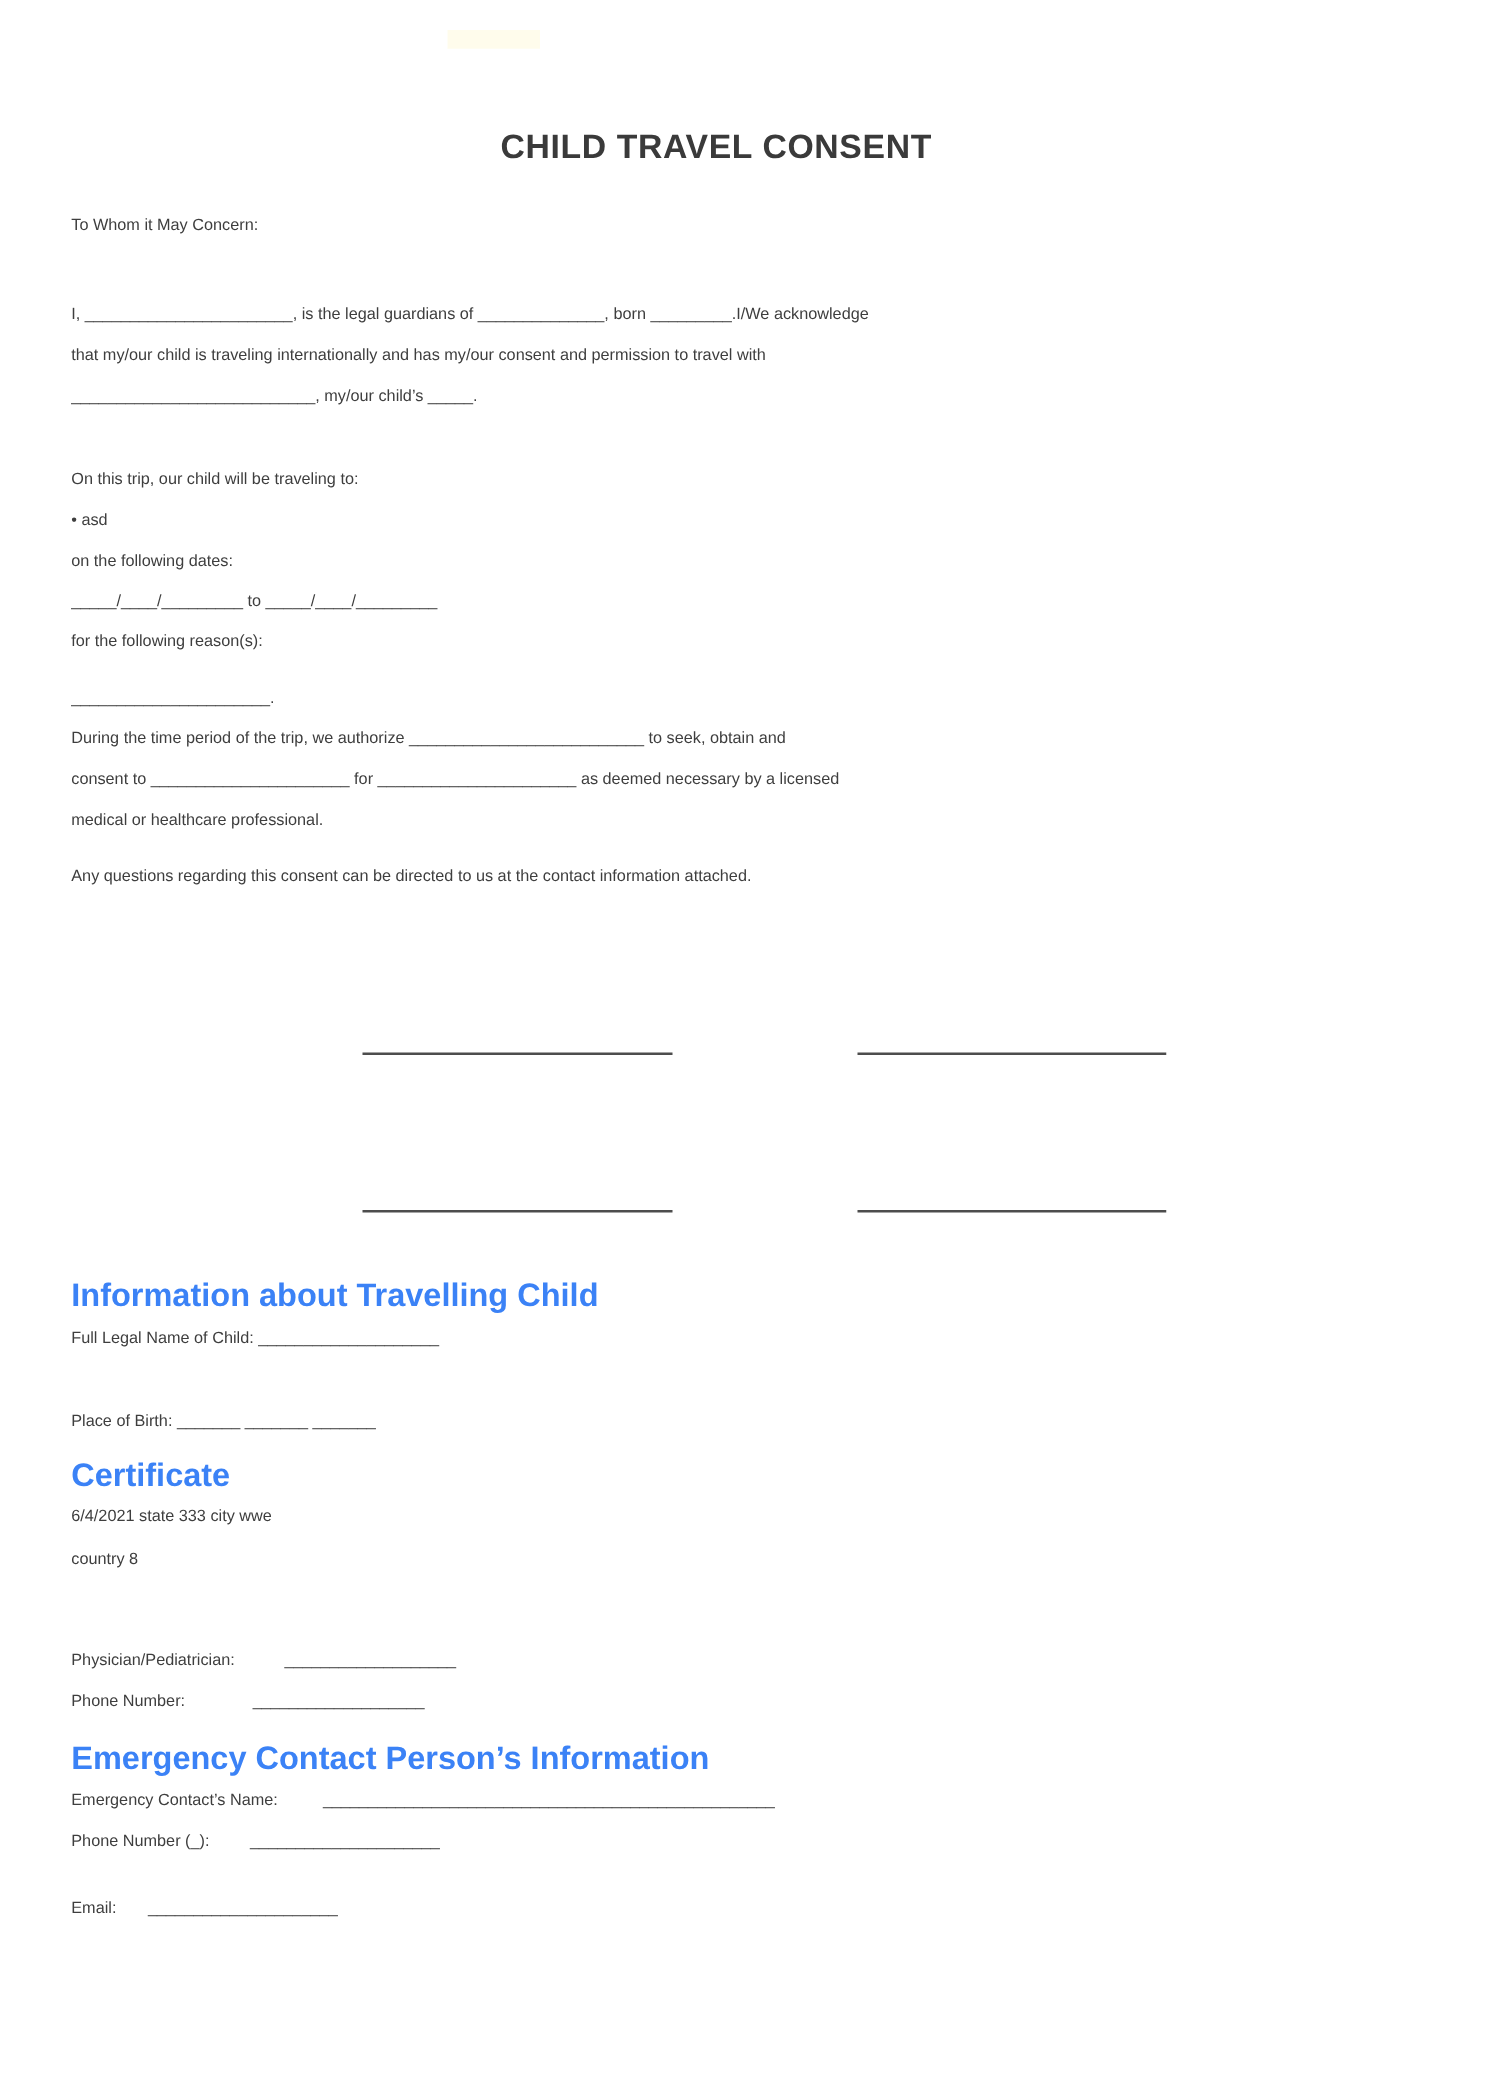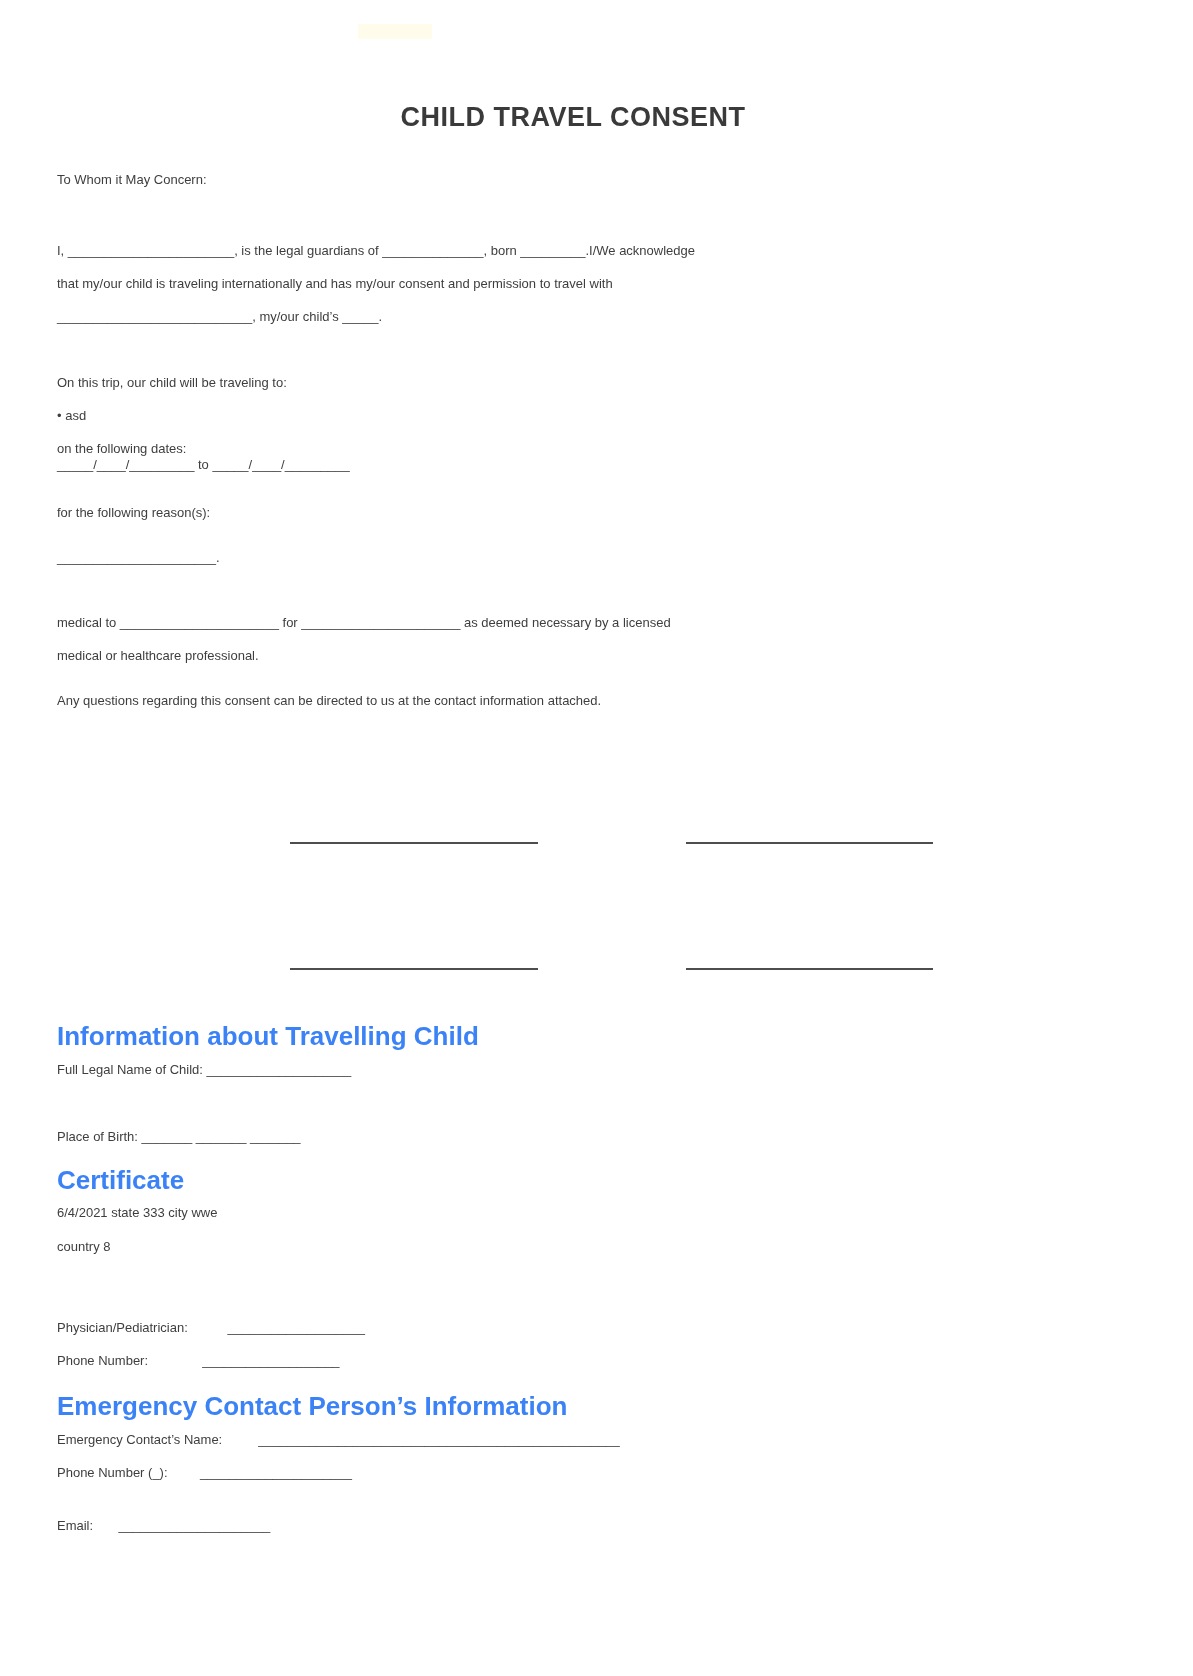--- a/index.html
+++ b/index.html
@@ -62,25 +62,26 @@
 
   <div class="line" style="top:167px">To Whom it May Concern:</div>
 
   <div class="line" style="top:238px">I, _______________________, is the legal guardians of ______________, born _________.I/We acknowledge</div>
   <div class="line" style="top:271px">that my/our child is traveling internationally and has my/our consent and permission to travel with</div>
   <div class="line" style="top:304px">___________________________, my/our child’s _____.</div>
 
   <div class="line" style="top:370px">On this trip, our child will be traveling to:</div>
   <div class="line" style="top:403px">• asd</div>
   <div class="line" style="top:436px">on the following dates:</div>
-  <div class="line" style="top:452px">_____/____/_________ to _____/____/_________</div>
+  <div class="line" style="top:468px">_____/____/_________ to _____/____/_________</div>
   <div class="line" style="top:500px">for the following reason(s):</div>
   <div class="line" style="top:545px">______________________.</div>
 
-  <div class="line" style="top:610px">medical to ______________________ for ______________________ as deemed necessary by a licensed</div>
+  <div class="line" style="top:577px">During the time period of the trip, we authorize __________________________ to seek, obtain and</div>
+  <div class="line" style="top:610px">consent to ______________________ for ______________________ as deemed necessary by a licensed</div>
   <div class="line" style="top:643px">medical or healthcare professional.</div>
 
   <div class="line" style="top:688px">Any questions regarding this consent can be directed to us at the contact information attached.</div>
 
   <div class="sig-line" style="top:820px; left:290px; width:248px"></div>
   <div class="sig-line" style="top:820px; left:686px; width:247px"></div>
   <div class="sig-line" style="top:946px; left:290px; width:248px"></div>
   <div class="sig-line" style="top:946px; left:686px; width:247px"></div>
 
   <div class="line heading" style="top:1023px">Information about Travelling Child</div>

